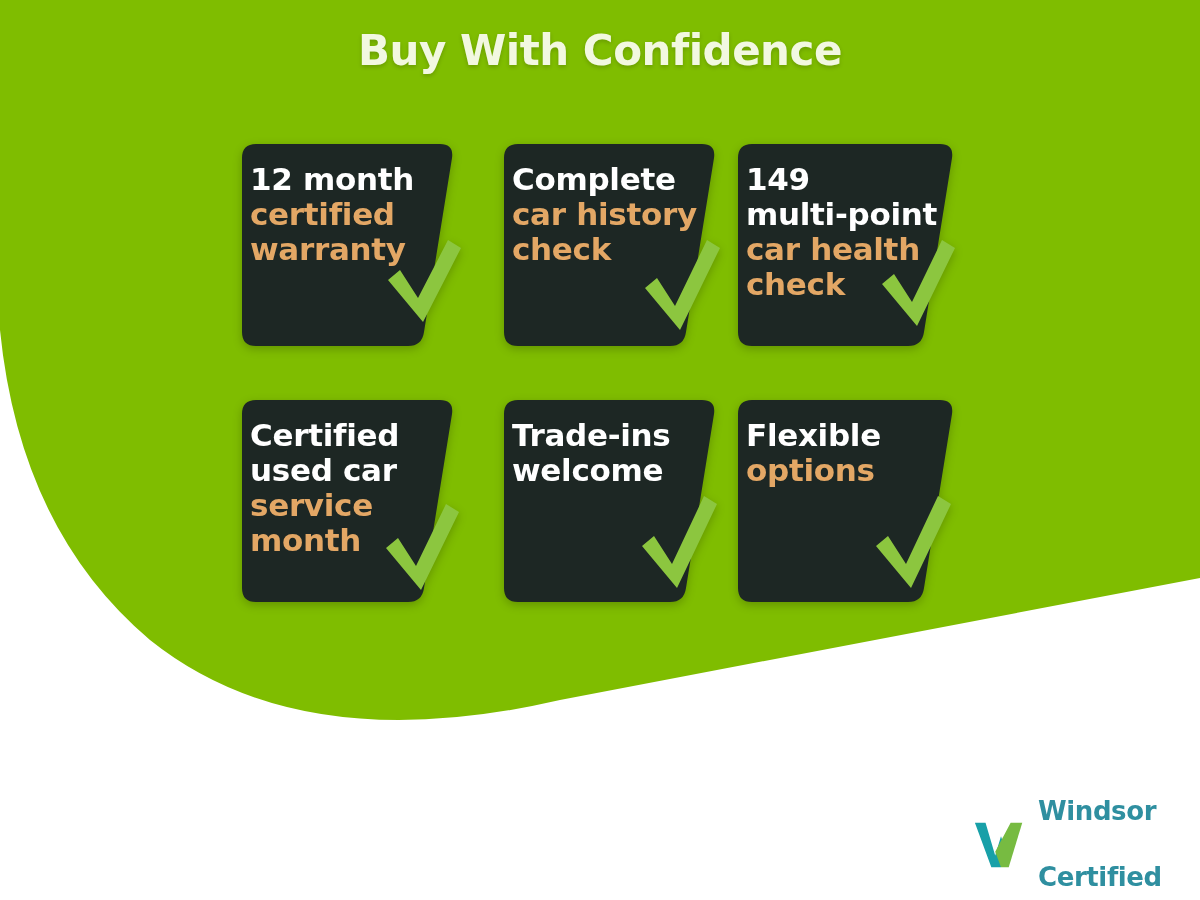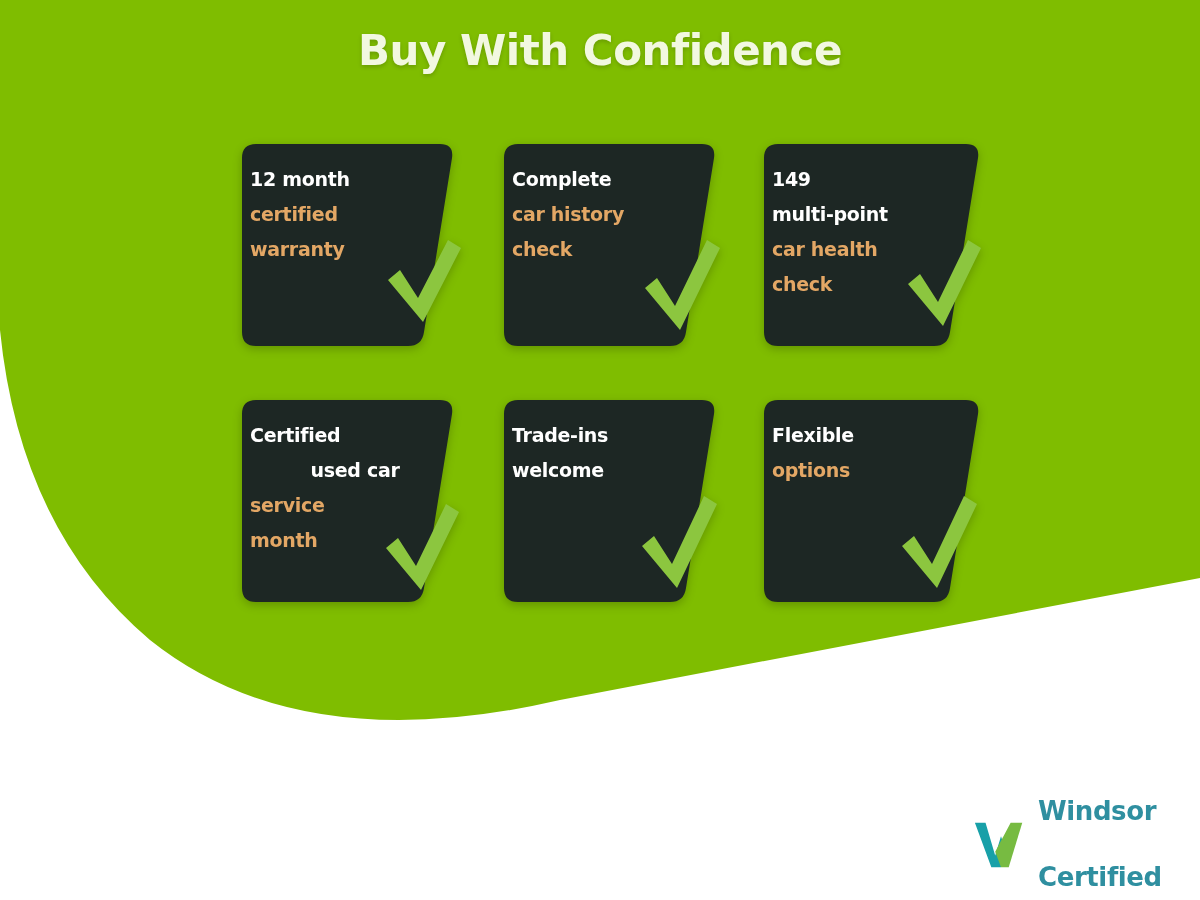--- a/index.html
+++ b/index.html
@@ -60,36 +60,36 @@
   .card-text {
     position:absolute;
     left:22px;
     top:20px;
     width:210px;
     z-index:2;
     pointer-events:none;
   }
   .line {
     display:block;
-    font-size:19px;
+    font-size:31px;
     line-height:35px;
     font-weight:bold;
     letter-spacing:-0.3px;
     font-family:"DejaVu Sans", sans-serif;
     white-space:nowrap;
   }
   .line.white  { color:#ffffff; }
   .line.accent { color:#e3a765; }
 
   
   .r1 { top:142px; }
   .r2 { top:398px; }
   .c1 { left:228px; }
   .c2 { left:490px; }
-  .c3 { left:750px; }
+  .c3 { left:724px; }
 
   
   .logo {
     position:absolute;
     left:972px; top:808px;
     width:190px; height:72px;
     z-index:6;
     display:flex;
     align-items:center;
     gap:8px;
@@ -162,21 +162,21 @@
       </div>
     </div>
 
     <div class="card r2 c1">
       <svg class="card-shape" width="256" height="210" viewBox="0 0 256 210" aria-hidden="true">
         <path d="M14,16 Q14,2 28,2 L212,2 Q226,2 224,16 L196,190 Q194,204 180,204 L28,204 Q14,204 14,190 Z" fill="#1d2724"></path>
         <path d="M158,150 l12,-10 l18,28 l30,-62 l13,8 l-38,78 z" fill="#8cc63f"></path>
       </svg>
       <div class="card-text">
         <span class="line white" style="color: rgb(255, 255, 255);">Certified</span>
-        <span class="line white" style="color: rgb(255, 255, 255); text-align: center;">used car</span>
+        <span class="line white" style="color: rgb(255, 255, 255);">used car</span>
         <span class="line accent" style="color: rgb(227, 167, 101);">service</span>
         <span class="line accent" style="color: rgb(227, 167, 101);">month</span>
       </div>
     </div>
 
     <div class="card r2 c2">
       <svg class="card-shape" width="256" height="210" viewBox="0 0 256 210" aria-hidden="true">
         <path d="M14,16 Q14,2 28,2 L212,2 Q226,2 224,16 L196,190 Q194,204 180,204 L28,204 Q14,204 14,190 Z" fill="#1d2724"></path>
         <path d="M152,148 l12,-10 l18,28 l32,-68 l13,8 l-40,84 z" fill="#8cc63f"></path>
       </svg>

